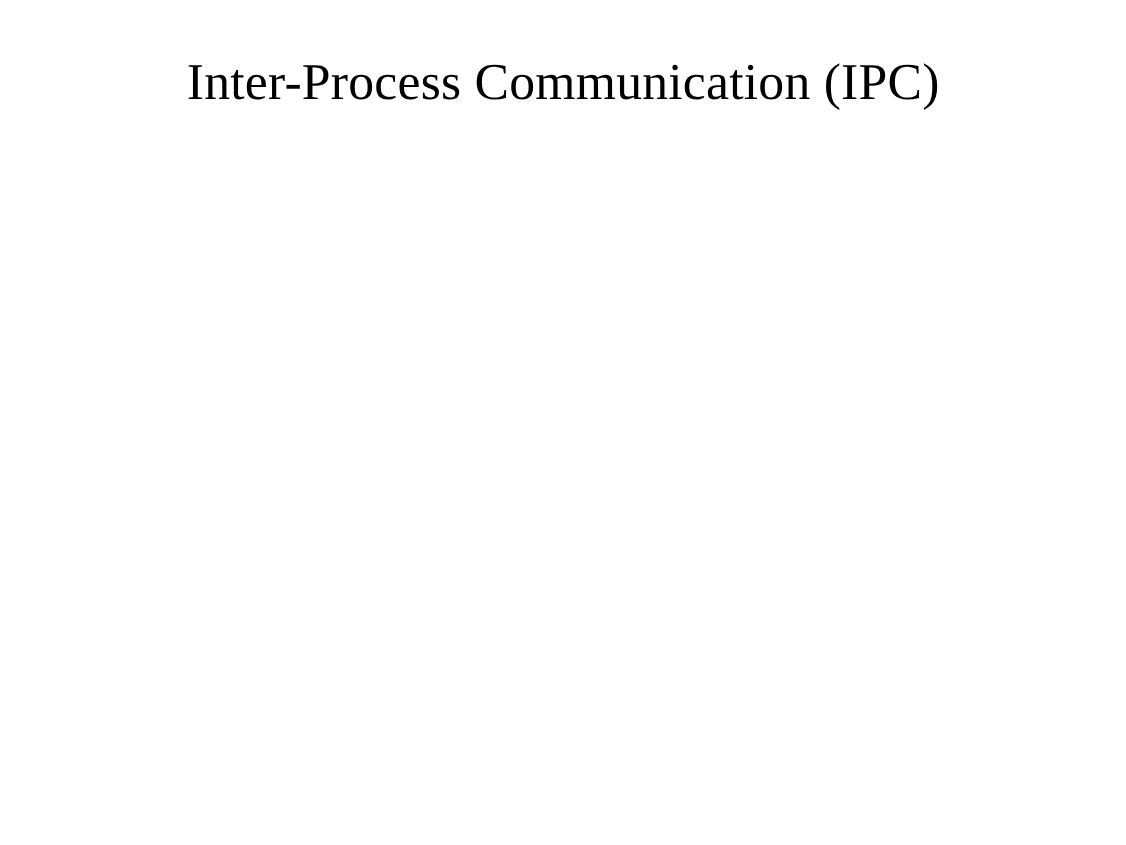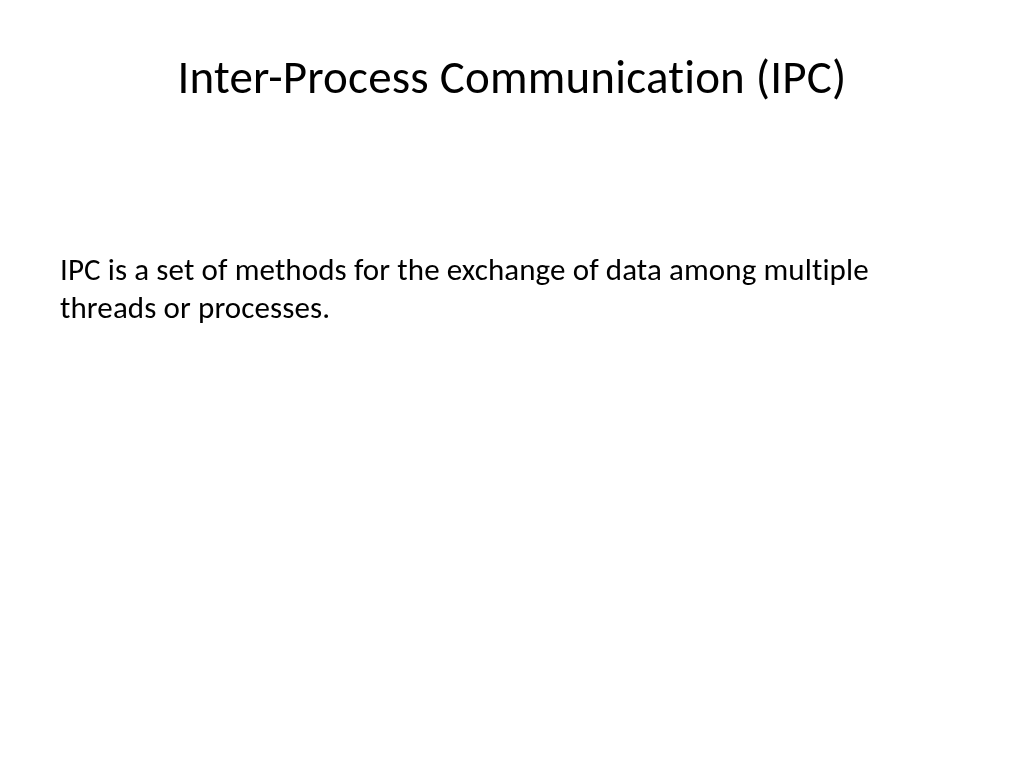--- a/index.html
+++ b/index.html
@@ -1,18 +1,19 @@
 <!DOCTYPE html>
 <html><head>
   <meta charset="utf-8">
   <style>
     * {
       margin: 0;
       padding: 0;
       box-sizing: border-box;
+      font-family: Liberation Serif, serif;
     }
     body {
       width: 1024px;
       height: 768px;
       background: #ffffff;
       font-family: Calibri, "Segoe UI", Arial, sans-serif;
       color: #000000;
       overflow: hidden;
     }
     .slide {
@@ -35,14 +36,13 @@
       font-weight: 400;
       line-height: 1.22;
       letter-spacing: 0.1px;
     }
   </style>
 </head>
 <body>
 
 <div class="slide">
   <h1 class="slide-title">Inter-Process Communication (IPC)</h1>
-  <p class="slide-body">IPC is a set of methods for the exchange of data among multiple threads or processes.</p>
 </div>
 
 </body></html>

